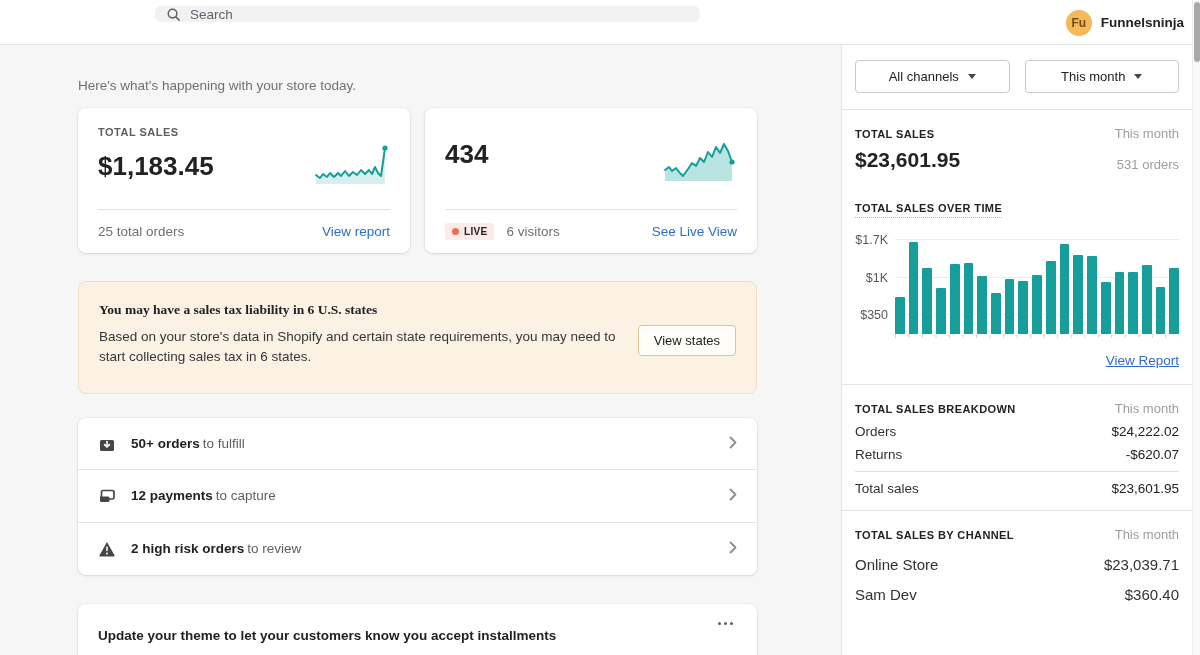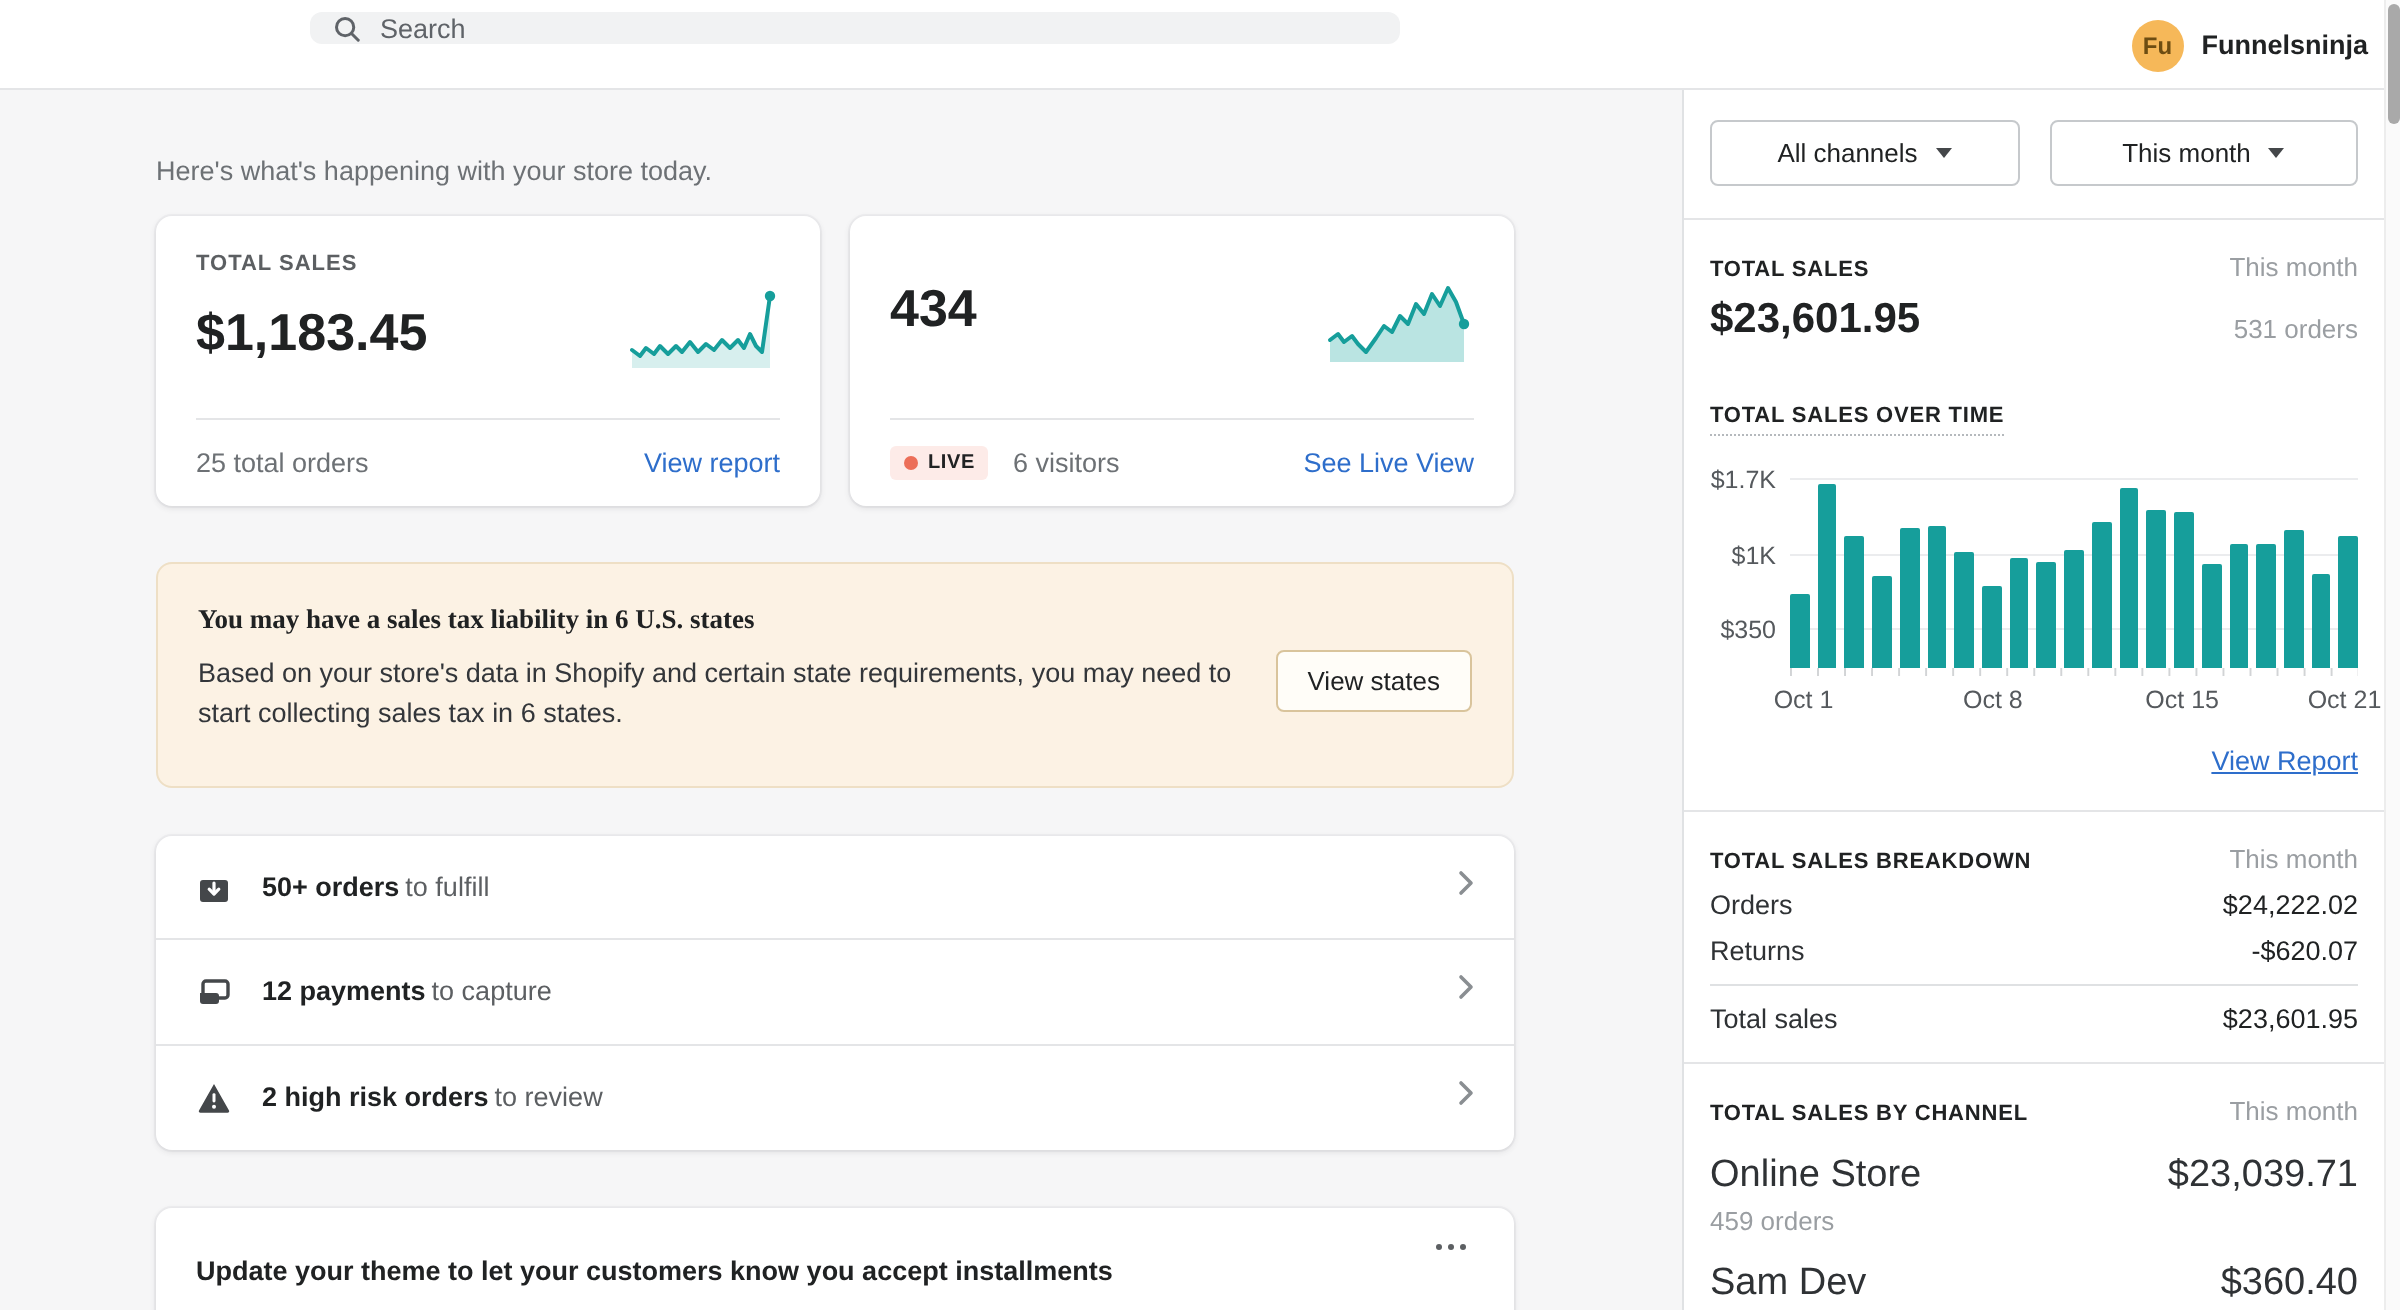--- a/index.html
+++ b/index.html
@@ -95,21 +95,21 @@
   .view-report { font-size:13.5px; color:#2e6ecb; text-decoration:underline; cursor:pointer; }
 
   .breakdown-sec { margin-top:16px; }
   .kv-row { display:flex; justify-content:space-between; font-size:13.5px; color:#2f3235; margin-top:8px; }
   .kv-row .v { color:#202223; }
   .inner-hr { height:1px; background:#dfe1e3; margin-top:9px; }
   .bd-foot { margin-top:9px; }
   .sec-gap-hr { margin-top:14px; }
 
   .channel-sec { margin-top:16px; }
-  .chan-row { display:flex; justify-content:space-between; font-size:19px; color:#2f3235; }
+  .chan-row { display:flex; justify-content:space-between; font-size:15px; color:#2f3235; }
   .chan-first { margin-top:14px; }
   .chan-sub { font-size:13px; color:#9a9ea2; margin-top:4px; }
   .chan-second { margin-top:13px; }
 
   
   .scrollbar { position:absolute; right:0; top:0; width:8px; height:655px; background:#fafafa; border-left:1px solid #ededed; z-index:30; }
   .scroll-thumb { position:absolute; top:2px; left:1px; width:6px; height:60px; background:#a9a9a9; border-radius:3px; cursor:grab; }
 </style>
 </head>
 <body>
@@ -294,26 +294,20 @@
             <div class="bar" style="height: 77.7778%; background: rgb(22, 158, 155);"></div>
             <div class="bar" style="height: 51.6667%; background: rgb(22, 158, 155);"></div>
             <div class="bar" style="height: 61.6667%; background: rgb(22, 158, 155);"></div>
             <div class="bar" style="height: 61.6667%; background: rgb(22, 158, 155);"></div>
             <div class="bar" style="height: 68.8889%; background: rgb(22, 158, 155);"></div>
             <div class="bar" style="height: 47.2222%; background: rgb(22, 158, 155);"></div>
             <div class="bar" style="height: 66.1111%; background: rgb(22, 158, 155);"></div>
           </div>
         </div>
       <div class="ticks"></div>
-      <div class="xlabels">
-          <span class="xlab" style="left: 2.38095%;">Oct 1</span>
-          <span class="xlab" style="left: 35.7143%;">Oct 8</span>
-          <span class="xlab" style="left: 69.0476%;">Oct 15</span>
-          <span class="xlab" style="left: 97.619%;">Oct 21</span>
-        </div>
     </div>
     <div class="view-report-row">
       <a class="view-report">View Report</a>
     </div>
   </section>
   <div class="hr"></div>
 
   <section class="breakdown-sec">
     <div class="sec-head">
       <span class="sec-label">TOTAL SALES BREAKDOWN</span>
@@ -337,21 +331,20 @@
 
   <section class="channel-sec">
     <div class="sec-head">
       <span class="sec-label">TOTAL SALES BY CHANNEL</span>
       <span class="sec-period">This month</span>
     </div>
     <div class="chan-row chan-first">
       <span>Online Store</span>
       <span class="v">$23,039.71</span>
     </div>
-    <div class="chan-sub">459 orders</div>
     <div class="chan-row chan-second">
       <span>Sam Dev</span>
       <span class="v">$360.40</span>
     </div>
   </section>
 </aside>
 
 <div class="scrollbar">
   <div class="scroll-thumb"></div>
 </div>

